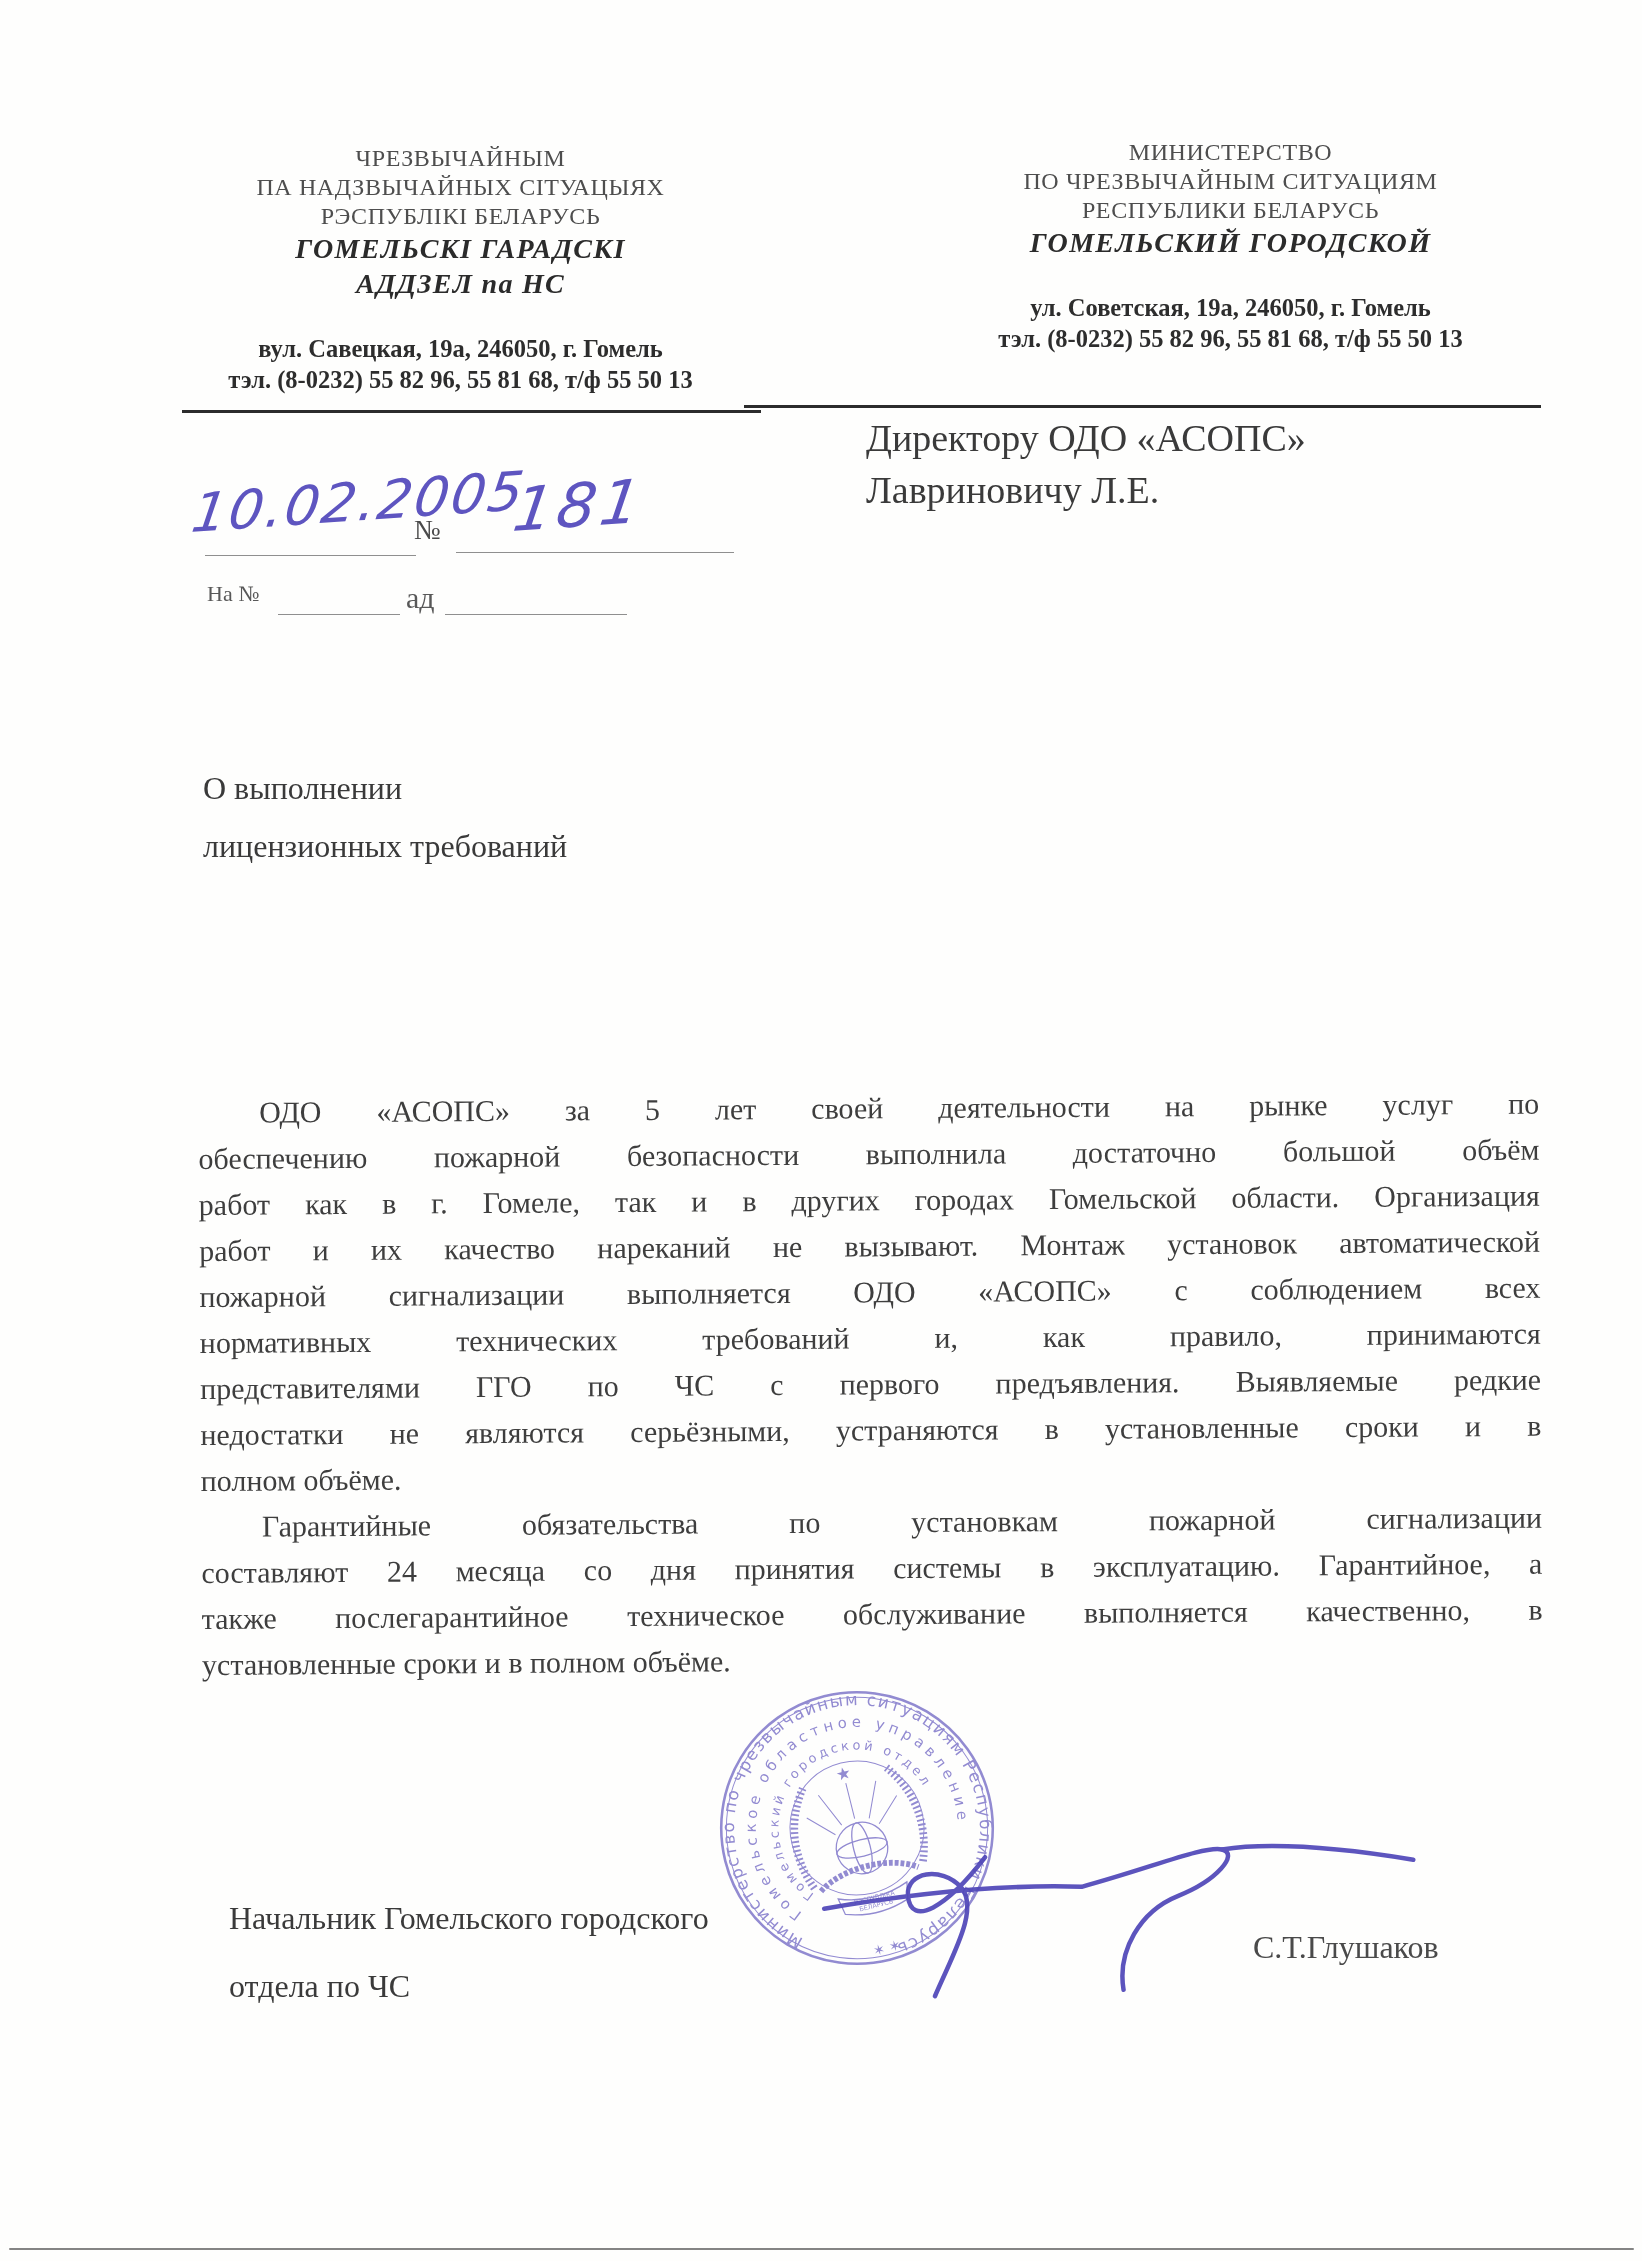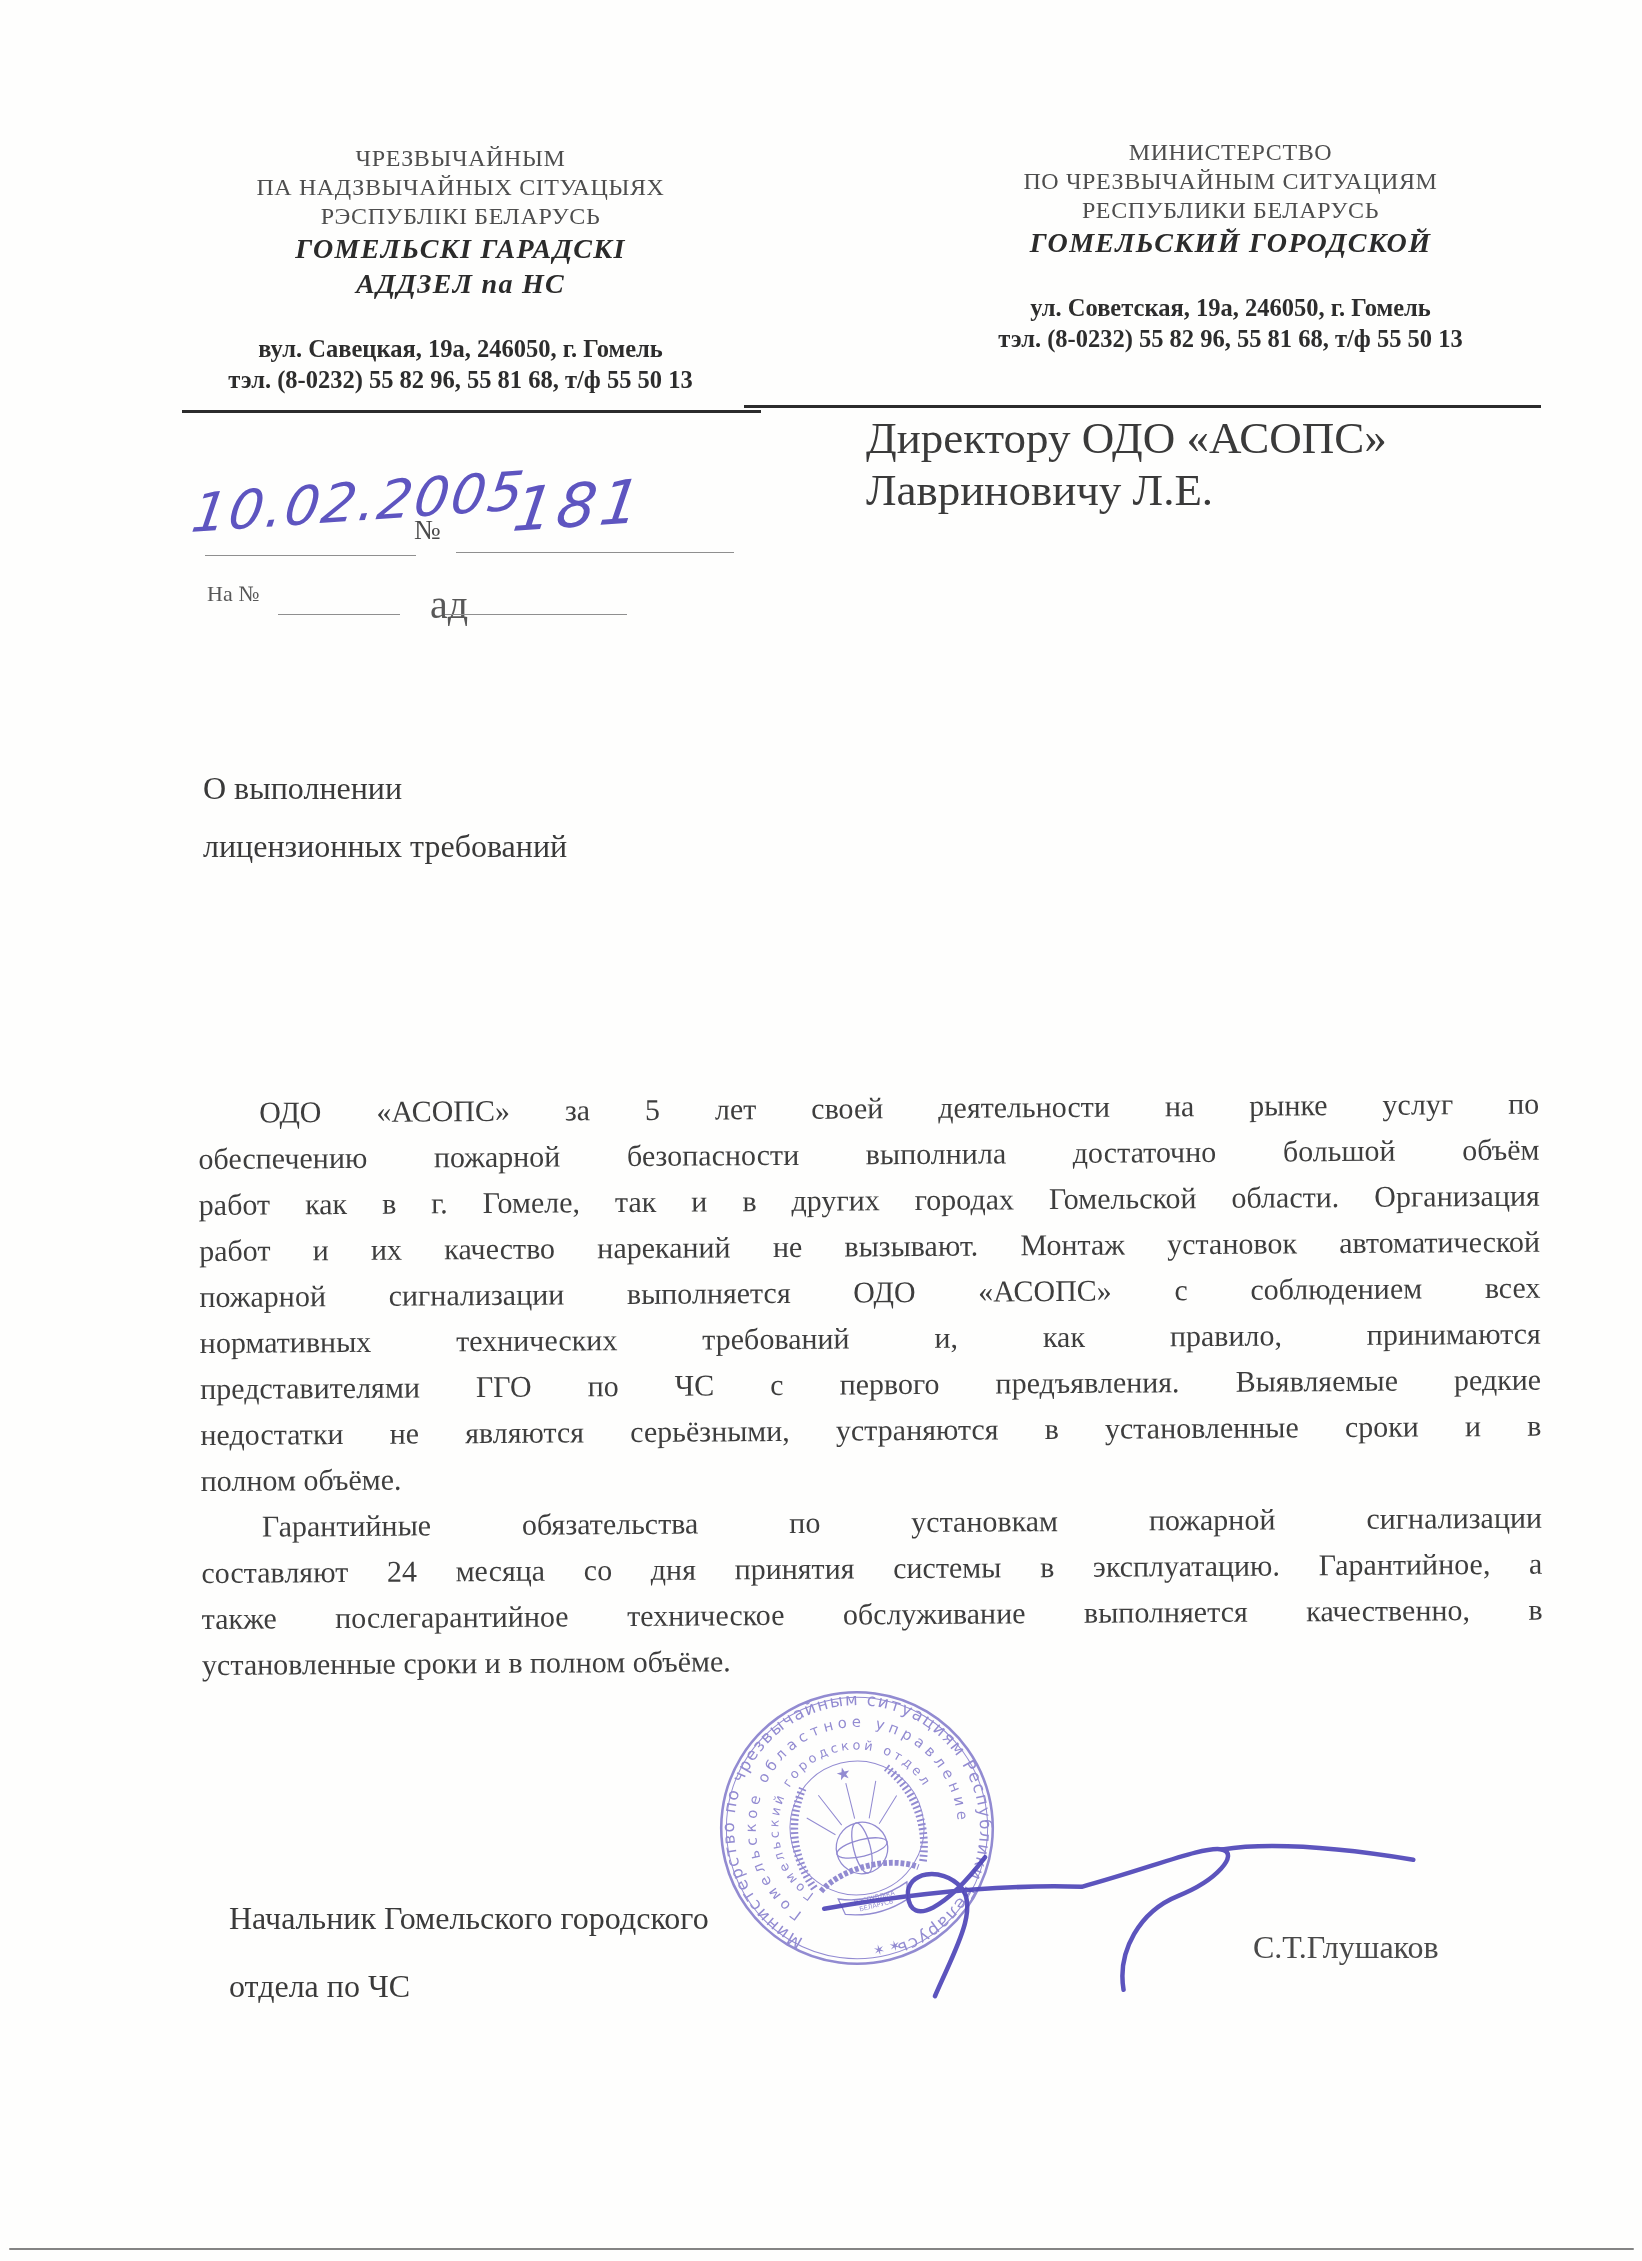--- a/index.html
+++ b/index.html
@@ -13,33 +13,33 @@
   .lh-col.right{left:915px;top:138px;width:631px;}
   .lh-ministry div{font-size:24px;line-height:29px;color:#4e4e4e;letter-spacing:0.6px;}
   .lh-org{font-style:italic;}
   .lh-org div{font-size:28px;line-height:35px;font-weight:bold;color:#2b2b2b;letter-spacing:1.3px;}
   .lh-addr{margin-top:32px;}
   .lh-addr div{font-size:24.5px;line-height:31px;font-weight:bold;color:#2d2d2d;}
   .rule{position:absolute;background:#2c2c2c;height:3.2px;}
   .rule.left-seg{left:182px;top:410px;width:579px;}
   .rule.right-seg{left:744px;top:405px;width:797px;}
   
-  .addressee{position:absolute;left:866px;top:412px;font-size:45px;line-height:52px;color:#3a3a3a;}
+  .addressee{position:absolute;left:866px;top:412px;font-size:38px;line-height:52px;color:#3a3a3a;}
   .hand{
     font-family:"DejaVu Sans",sans-serif;font-style:italic;color:#5e55c0;
     transform:skewX(-12deg) rotate(-4deg);transform-origin:left bottom;display:inline-block;
   }
   .hw-date{position:absolute;left:188px;top:482px;font-size:54px;letter-spacing:1.9px;}
   .hw-number{position:absolute;left:509px;top:474px;font-size:61px;letter-spacing:3.9px;}
   .no-sign{position:absolute;left:414px;top:514px;font-size:28px;color:#4a4a4a;}
   .uline{position:absolute;height:1.3px;background:#8f8f8f;}
   .u-date1{left:205px;top:555px;width:211px;}
   .u-date2{left:456px;top:552px;width:278px;}
   .reply-label{position:absolute;left:207px;top:581px;font-size:22px;color:#585858;}
-  .reply-infix{position:absolute;left:430px;top:581px;font-size:40px;color:#585858;}
+  .reply-infix{position:absolute;left:406px;top:581px;font-size:30px;color:#585858;}
   .u-reply1{left:278px;top:614px;width:122px;}
   .u-reply2{left:445px;top:614px;width:182px;}
   
   .subject{position:absolute;left:203px;top:759px;font-size:32px;line-height:58px;color:#3a3a3a;}
   
   .body-block{
     position:absolute;left:198px;top:1090px;width:1341px;
     font-size:30px;color:#3e3e3e;transform:rotate(-0.4deg);transform-origin:left top;
   }
   .bodyline{text-align:justify;text-align-last:justify;line-height:46px;height:46px;}

